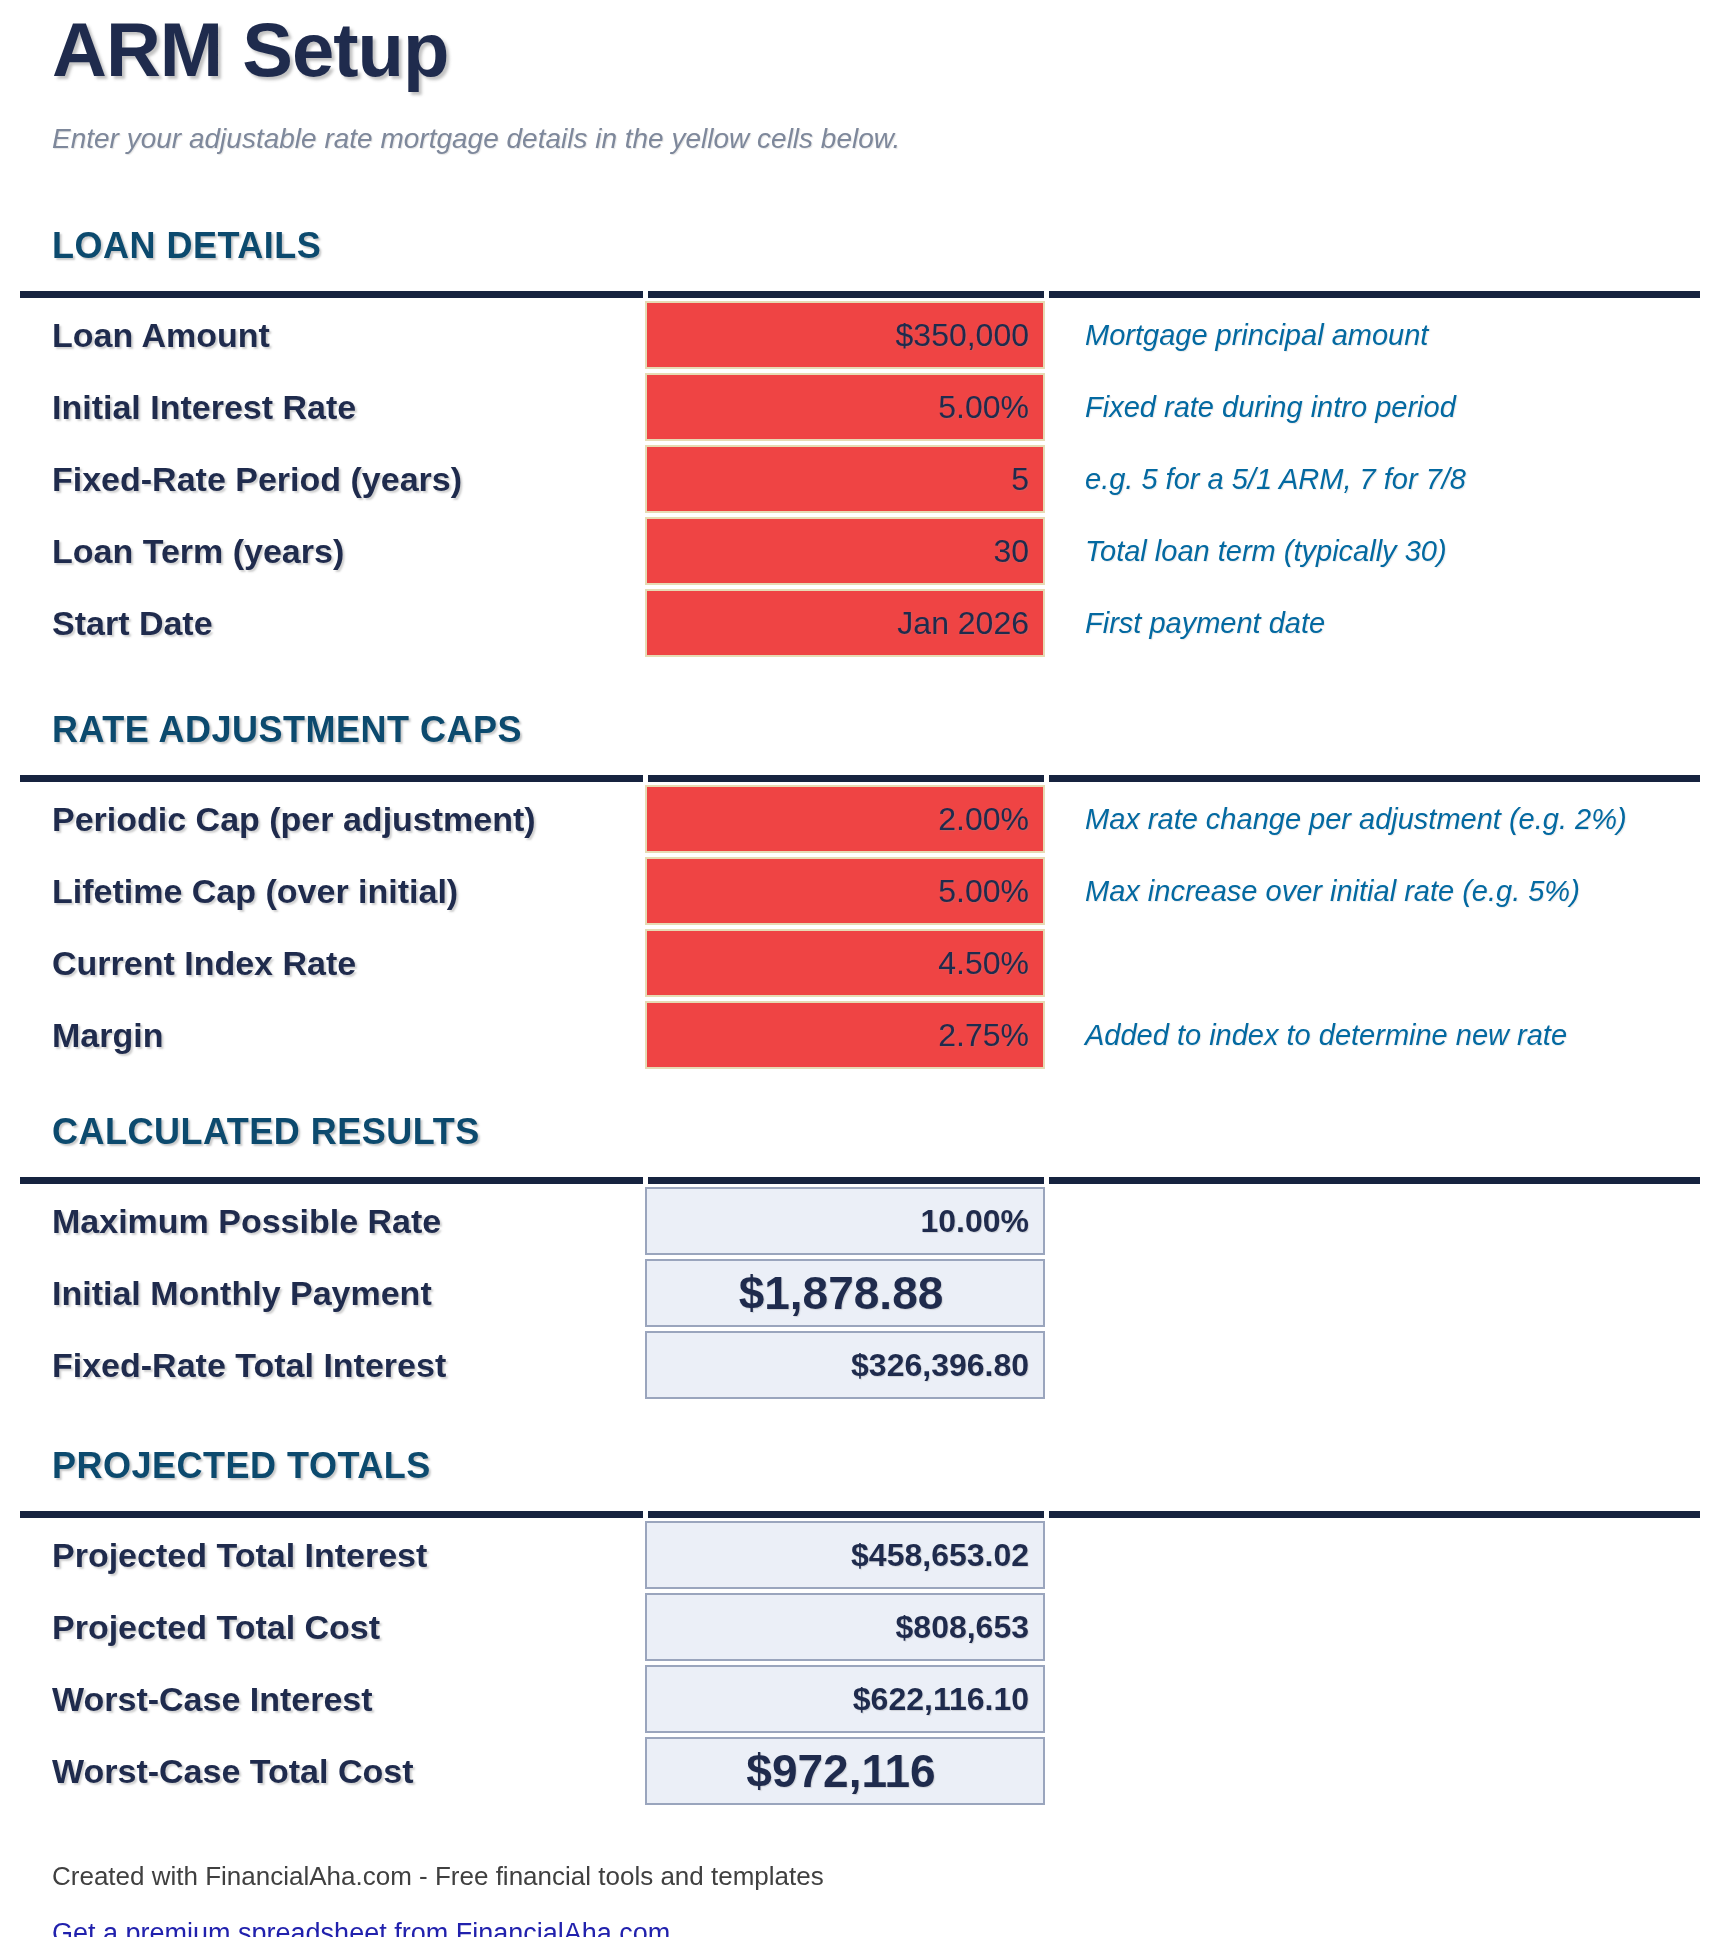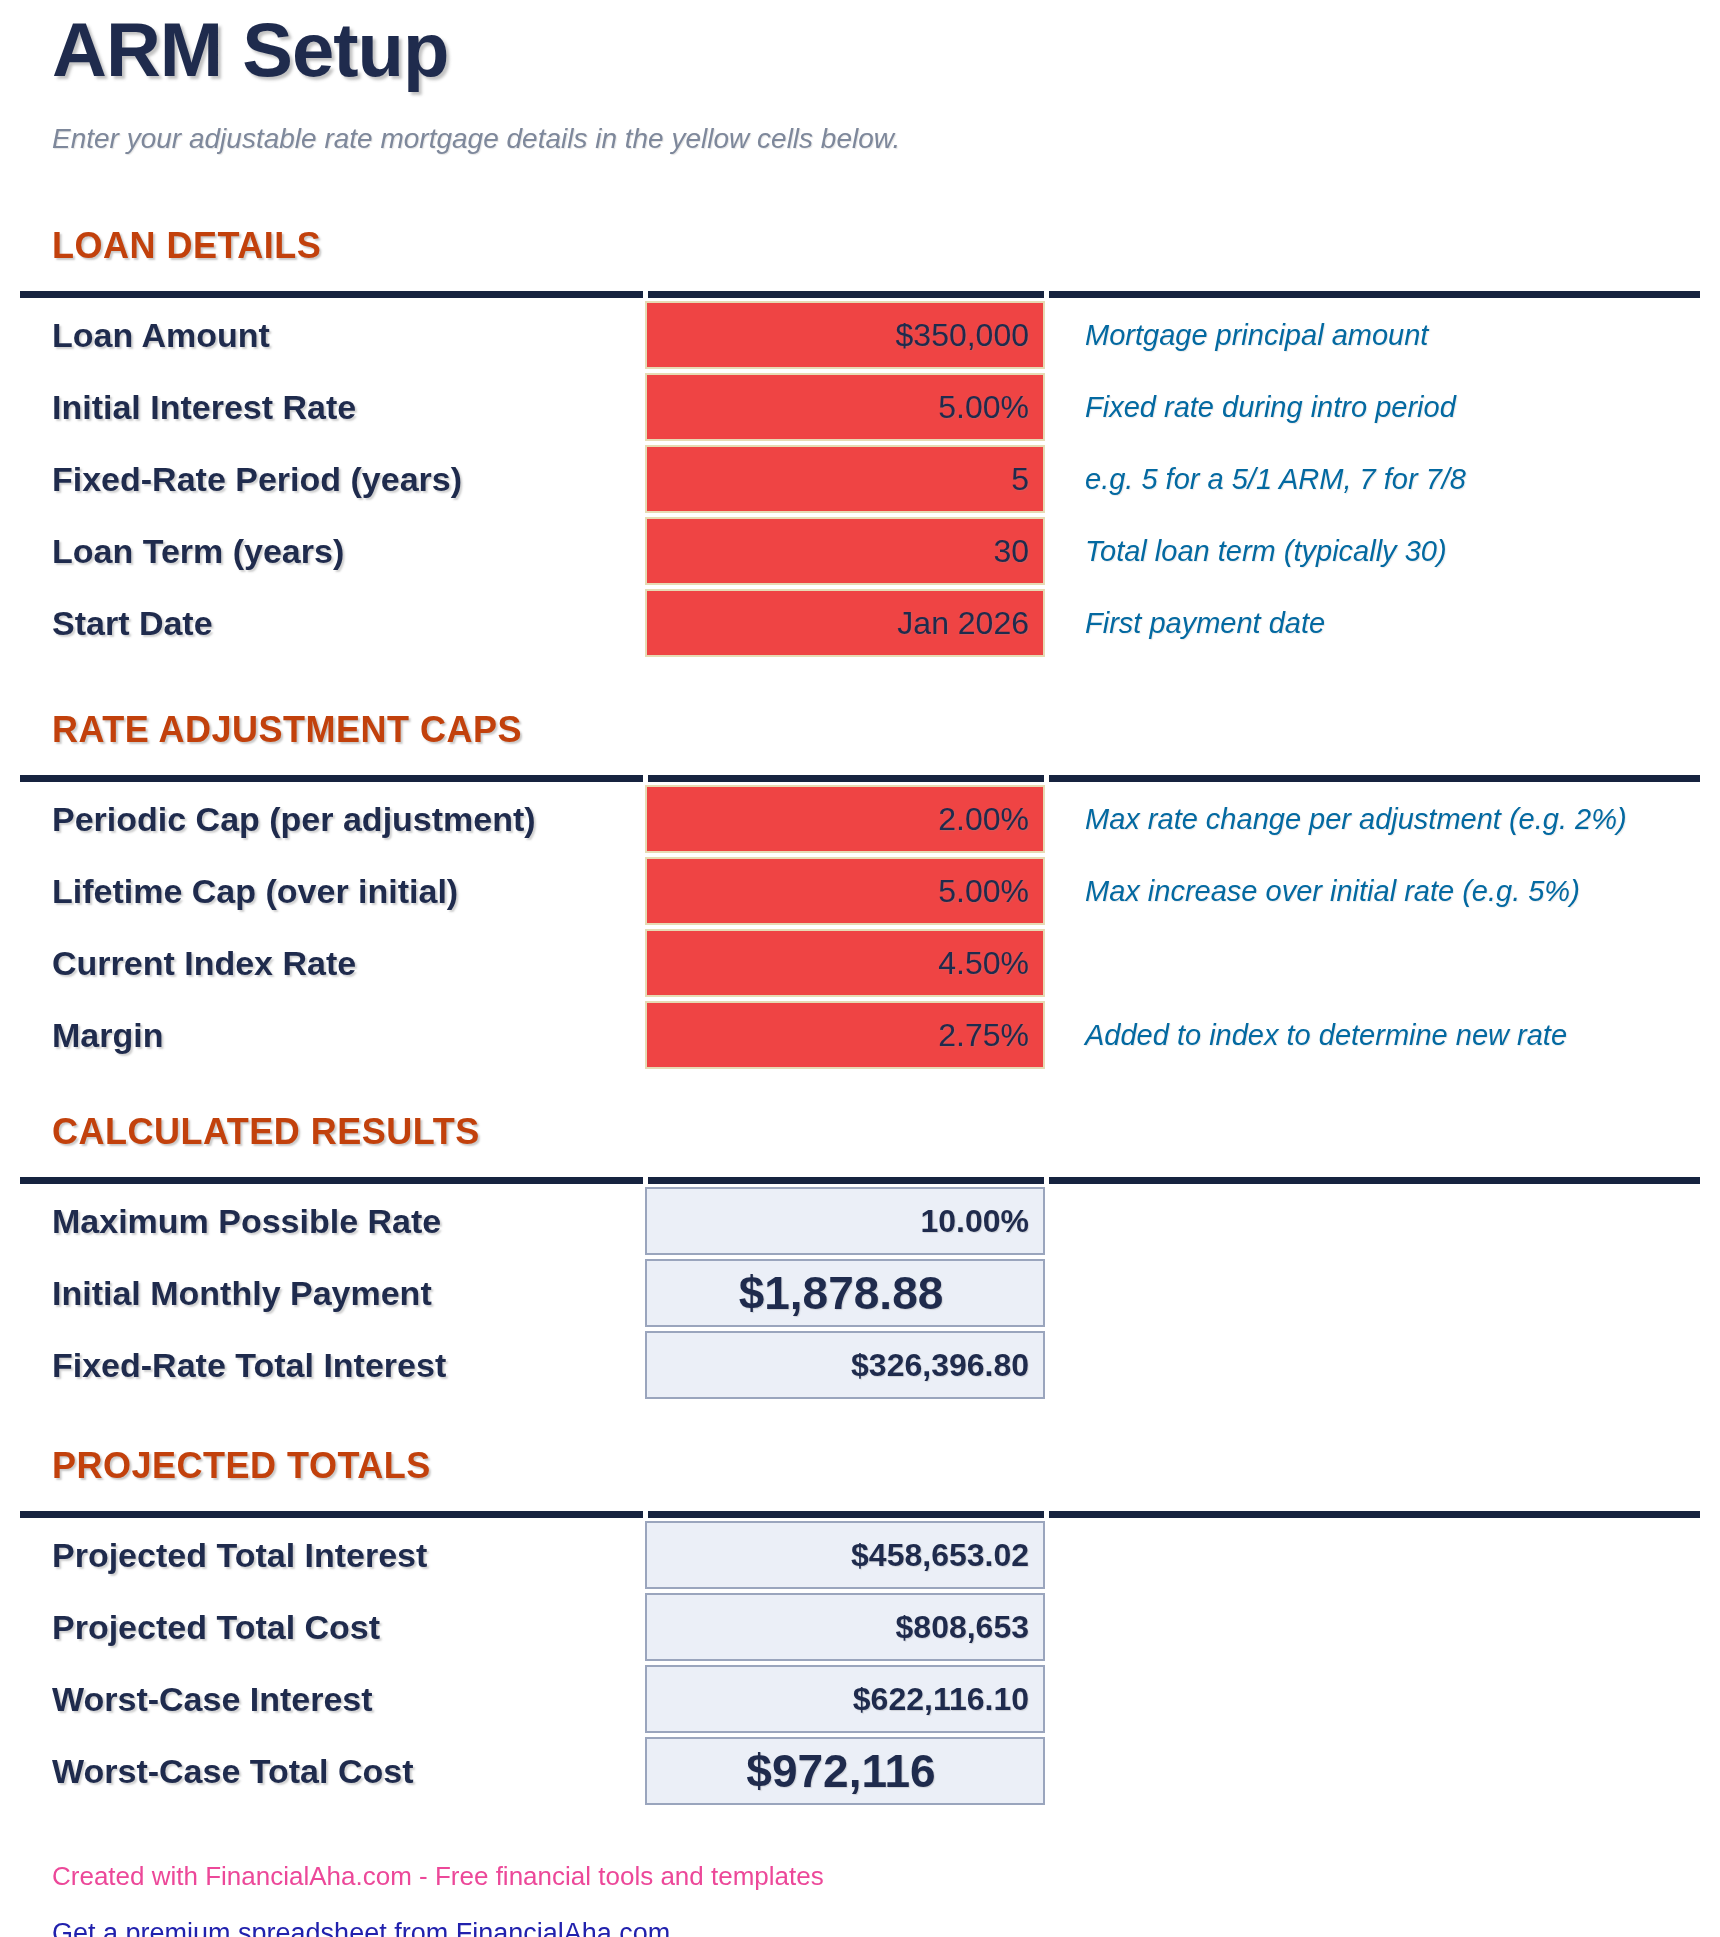--- a/index.html
+++ b/index.html
@@ -33,21 +33,21 @@
   .section { margin: 0; }
   #sections > .section:nth-child(1) { margin-top: 70px; }
   #sections > .section:nth-child(2) { margin-top: 52px; }
   #sections > .section:nth-child(3) { margin-top: 42px; }
   #sections > .section:nth-child(4) { margin-top: 46px; }
 
   .section-heading {
     margin: 0;
     font-size: 36px;
     font-weight: bold;
-    color: #c2410c;
+    color: #0c4a6e;
     letter-spacing: 0.5px;
     text-shadow: 2px 2px 2px rgba(120,120,120,0.4);
   }
 
   .rule {
     margin: 24px 0 0 -32px;
     width: 1680px;
     height: 7px;
     display: flex;
     gap: 5px;
@@ -109,21 +109,21 @@
     font-style: italic;
     color: #0369a1;
     text-shadow: 1px 1px 1px rgba(150,150,150,0.2);
     white-space: nowrap;
   }
 
   .footer { margin-top: 56px; }
   .credit {
     margin: 0;
     font-size: 26px;
-    color: #ec4899;
+    color: #404040;
   }
   .premium-link {
     display: inline-block;
     margin-top: 26px;
     font-size: 27px;
     color: #2121ad;
     text-decoration: underline;
     text-underline-offset: 5px;
     cursor: pointer;
   }

